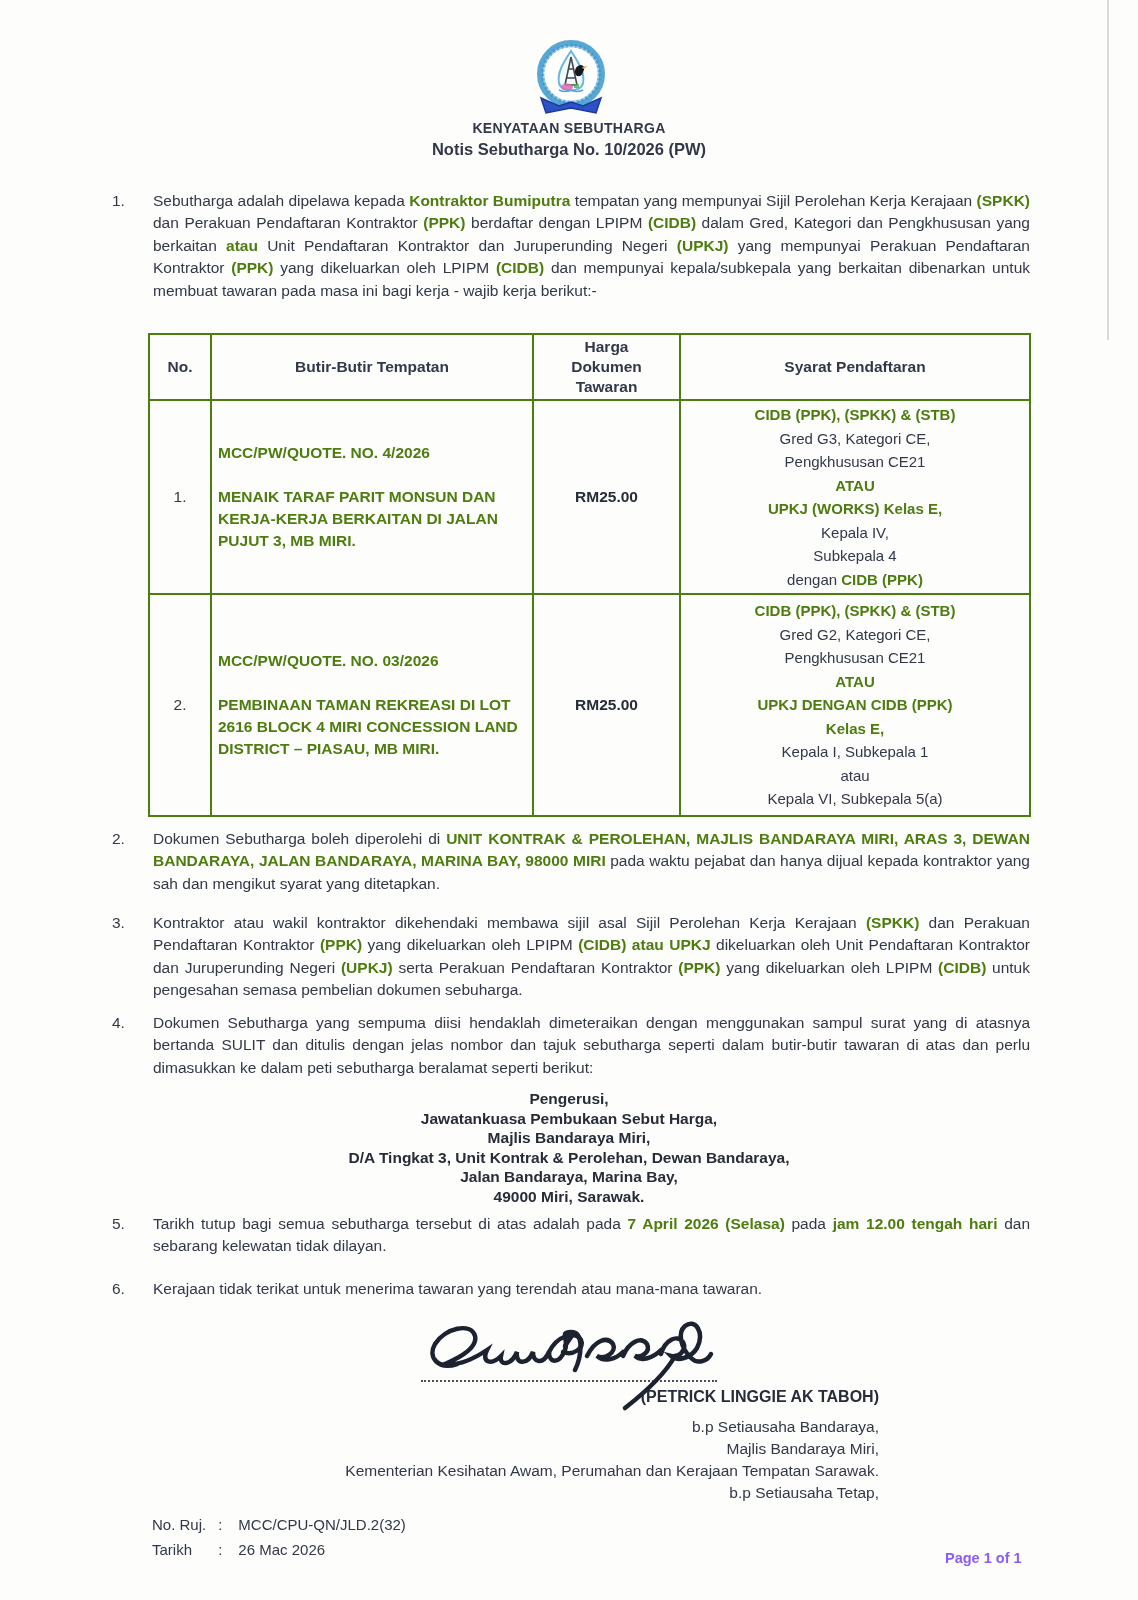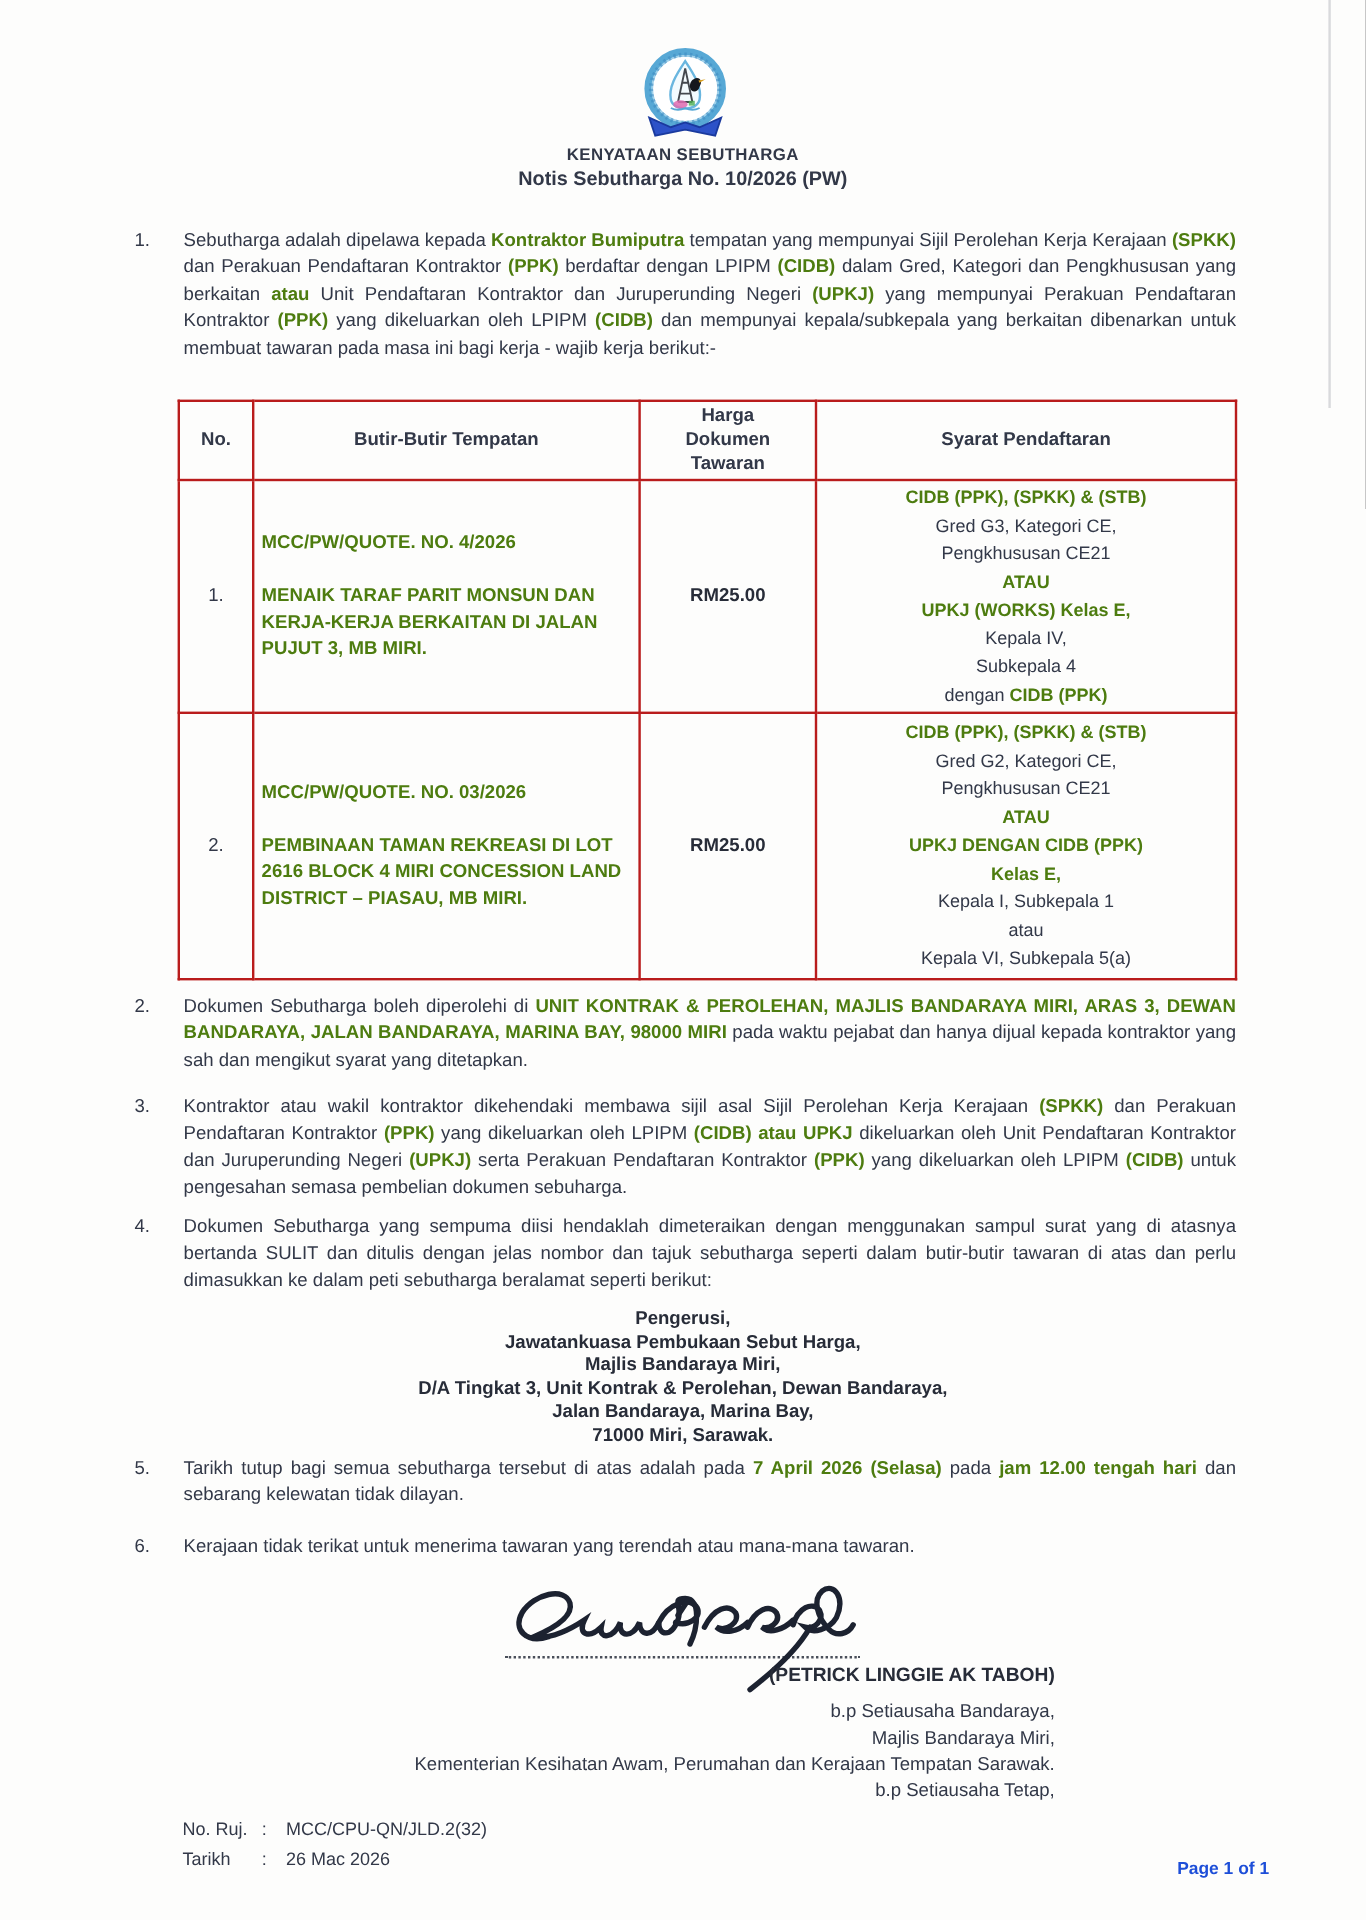--- a/index.html
+++ b/index.html
@@ -23,41 +23,41 @@
   .para{position:absolute;left:112px;width:918px;display:flex;font-size:15.5px;line-height:22.4px;}
   .para .num{flex:0 0 41px;}
   .para .body{flex:1;text-align:justify;}
   b{color:#4d7c0f;}
   
   table.quote{
     position:absolute;left:148px;top:333px;
     width:881px;border-collapse:collapse;table-layout:fixed;
     font-size:15.5px;color:#323848;
   }
-  table.quote td,table.quote th{border:2px solid #b91c1c;padding:2px 6px;vertical-align:middle;}
+  table.quote td,table.quote th{border:2px solid #4d7c0f;padding:2px 6px;vertical-align:middle;}
   th.h-cell{font-size:15.5px;font-weight:bold;text-align:center;line-height:20px;}
   th .narrow{display:inline-block;max-width:88px;}
   td.no-cell{text-align:center;font-size:15.5px;}
   td.butir-cell{text-align:left;padding-left:14px;line-height:22px;font-weight:bold;color:#272c38;}
   td.harga-cell{text-align:center;font-weight:bold;color:#272c38;}
   td.syarat-cell{text-align:center;line-height:23.5px;font-size:15px;padding:6px 8px;}
   
   .address{position:absolute;top:1089px;left:0;width:1138px;text-align:center;
     font-weight:bold;font-size:15.5px;line-height:19.5px;color:#272c38;}
   
   .sig-block{position:absolute;top:1300px;left:259px;width:620px;text-align:right;}
   .sig-svg{display:block;margin:0 auto;overflow:visible;}
   .sig-line{width:296px;margin:-6px auto 0 auto;border-bottom:2.5px dotted #4a4f5a;height:0;}
   .sig-name{font-weight:bold;font-size:16px;margin-top:6px;color:#272c38;}
   .sig-lines{font-size:15.5px;line-height:22px;margin-top:10px;}
   
   .footer{position:absolute;top:1512px;left:136px;font-size:15px;line-height:25px;}
   .footer .lbl{display:inline-block;width:62px;margin-left:16px;}
   .footer .sep{display:inline-block;width:16px;}
-  .page-num{position:absolute;top:1550px;left:945px;font-weight:bold;font-size:14.5px;color:#1d4ed8;margin-left:36px;}
+  .page-num{position:absolute;top:1550px;left:945px;font-weight:bold;font-size:14.5px;color:#8b5cf6;}
 </style>
 </head>
 <body>
 
 <div class="page">
   <div class="scan-edge"></div>
 
   <svg class="crest" viewBox="0 0 76 84">
     <circle cx="38" cy="34" r="31" fill="#e3f2fa" stroke="#57a8d5" stroke-width="6"></circle>
     <circle cx="38" cy="34" r="27.5" fill="#ffffff" stroke="#9fd0ea" stroke-width="1.5"></circle>
@@ -125,21 +125,21 @@
     <div class="num">4.</div>
     <div class="body"><span>Dokumen Sebutharga yang sempuma diisi hendaklah dimeteraikan dengan menggunakan sampul surat yang di atasnya bertanda SULIT dan ditulis dengan jelas nombor dan tajuk sebutharga seperti dalam butir-butir tawaran di atas dan perlu dimasukkan ke dalam peti sebutharga beralamat seperti berikut:</span></div>
   </div>
 
   <div class="address">
       <div>Pengerusi,</div>
       <div>Jawatankuasa Pembukaan Sebut Harga,</div>
       <div>Majlis Bandaraya Miri,</div>
       <div>D/A Tingkat 3, Unit Kontrak &amp; Perolehan, Dewan Bandaraya,</div>
       <div>Jalan Bandaraya, Marina Bay,</div>
-      <div>71000 Miri, Sarawak.</div>
+      <div>49000 Miri, Sarawak.</div>
     </div>
 
   <div class="para" style="top:1213px">
     <div class="num">5.</div>
     <div class="body"><span>Tarikh tutup bagi semua sebutharga tersebut di atas adalah pada </span><b>7 April 2026 (Selasa)</b><span> pada </span><b>jam 12.00 tengah hari</b><span> dan sebarang kelewatan tidak dilayan.</span></div>
   </div>
   <div class="para" style="top:1278px">
     <div class="num">6.</div>
     <div class="body"><span>Kerajaan tidak terikat untuk menerima tawaran yang terendah atau mana-mana tawaran.</span></div>
   </div>

